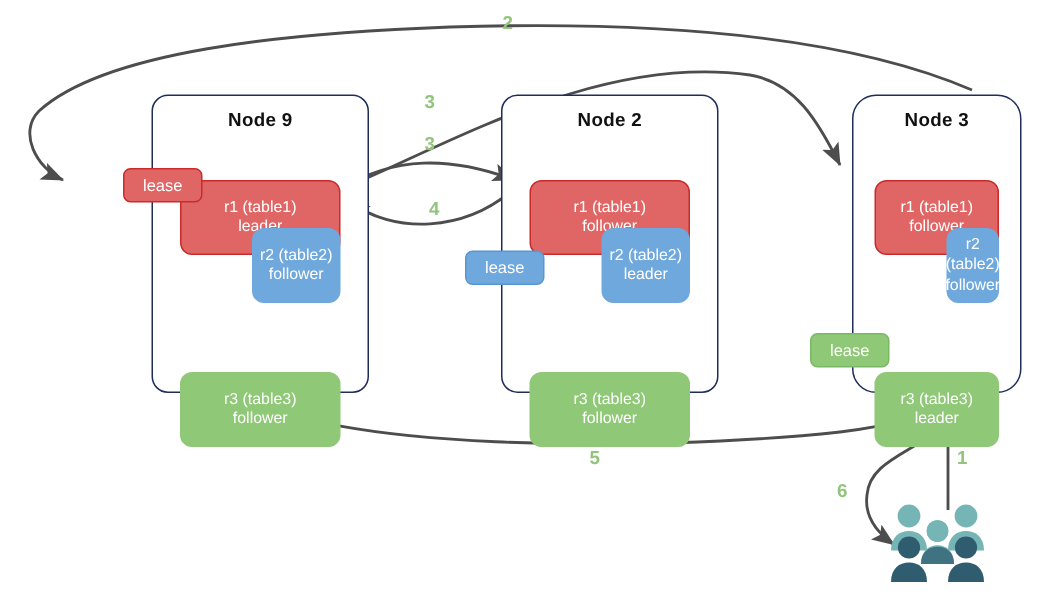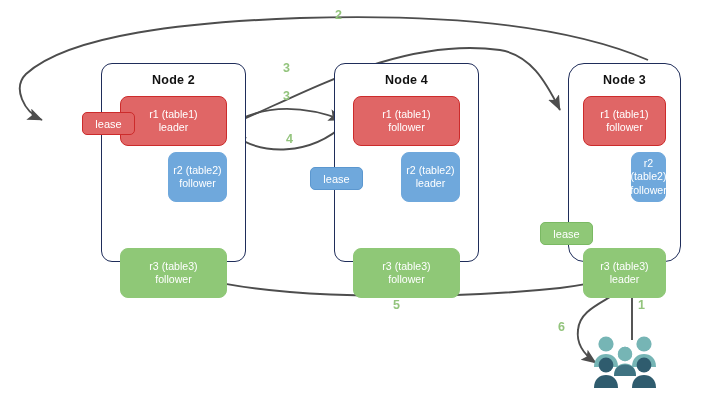--- a/index.html
+++ b/index.html
@@ -7,21 +7,21 @@
   #canvas{position:relative;width:704px;height:405px;}
   #edges{position:absolute;left:0;top:0;width:704px;height:405px;}
 
   .node{position:absolute;box-sizing:border-box;border:1.6px solid #1f2d5a;
         border-radius:11px;background:#ffffff;}
   .node-title{position:absolute;left:0;right:0;top:9px;text-align:center;
         font-size:12.5px;font-weight:bold;color:#111111;letter-spacing:.2px;}
   .replica{position:absolute;left:18px;right:18px;height:48px;border-radius:8px;
         display:flex;flex-direction:column;align-items:center;justify-content:center;
         color:#ffffff;font-size:10.6px;line-height:13.4px;text-align:center;}
-  .rep-r1{background:#e06666;border:1.3px solid #cc2b2b;}
+  .rep-r1{background:#e06666;border:1.3px solid #cc2b2b;margin-top:24px;}
   .rep-r2{background:#6fa8dc;border:1.3px solid #6fa8dc;margin-left:48px;}
   .rep-r3{background:#8fc877;border:1.3px solid #8fc877;margin-top:40px;}
 
   .lease{position:absolute;height:21px;border-radius:5px;display:flex;
         align-items:center;justify-content:center;color:#ffffff;font-size:11px;margin-left:33px;}
   .lease-red{background:#e06666;border:1.3px solid #cc2b2b;}
   .lease-blue{background:#6fa8dc;border:1.3px solid #5b97cf;}
   .lease-green{background:#8fc877;border:1.3px solid #7ab963;}
 
   .num{position:absolute;color:#93c47d;font-size:12.5px;font-weight:bold;}
@@ -49,37 +49,37 @@
 
       <path d="M164,262 C210,300 430,302 560,288 C600,283 624,276 640,266"></path>
 
       <path d="M632,340 L632,270"></path>
 
       <path d="M636,272 C624,300 580,302 578,330 C576,345 586,356 596,363"></path>
     </g>
   </svg>
 
   <div class="node" style="left:101px;top:63px;width:145px;height:199px;">
-    <div class="node-title">Node 2</div>
+    <div class="node-title">Node 9</div>
     <div class="replica rep-r1" style="top:32px;">
       <span>r1 (table1)</span>
       <span>leader</span>
     </div>
     <div class="replica rep-r2" style="top:88px;">
       <span>r2 (table2)</span>
       <span>follower</span>
     </div>
     <div class="replica rep-r3" style="top:144px;">
       <span>r3 (table3)</span>
       <span>follower</span>
     </div>
   </div>
 
   <div class="node" style="left:334px;top:63px;width:145px;height:199px;">
-    <div class="node-title">Node 4</div>
+    <div class="node-title">Node 2</div>
     <div class="replica rep-r1" style="top:32px;">
       <span>r1 (table1)</span>
       <span>follower</span>
     </div>
     <div class="replica rep-r2" style="top:88px;">
       <span>r2 (table2)</span>
       <span>leader</span>
     </div>
     <div class="replica rep-r3" style="top:144px;">
       <span>r3 (table3)</span>

